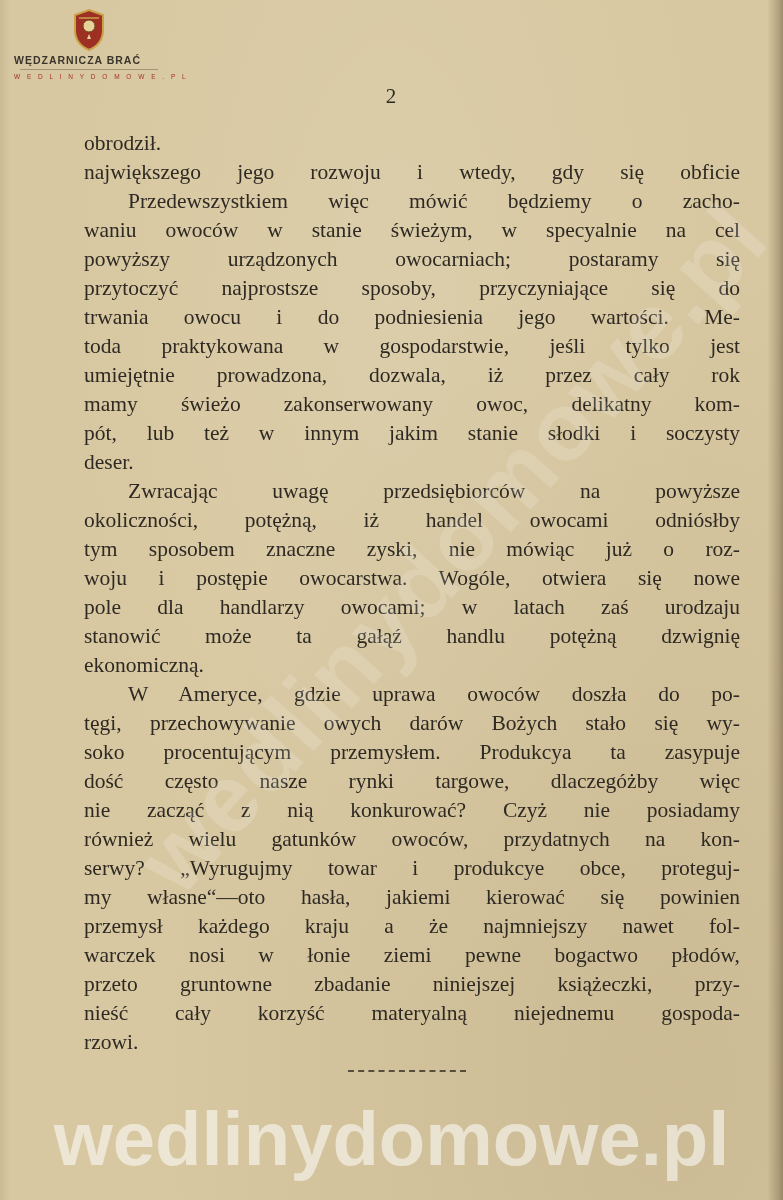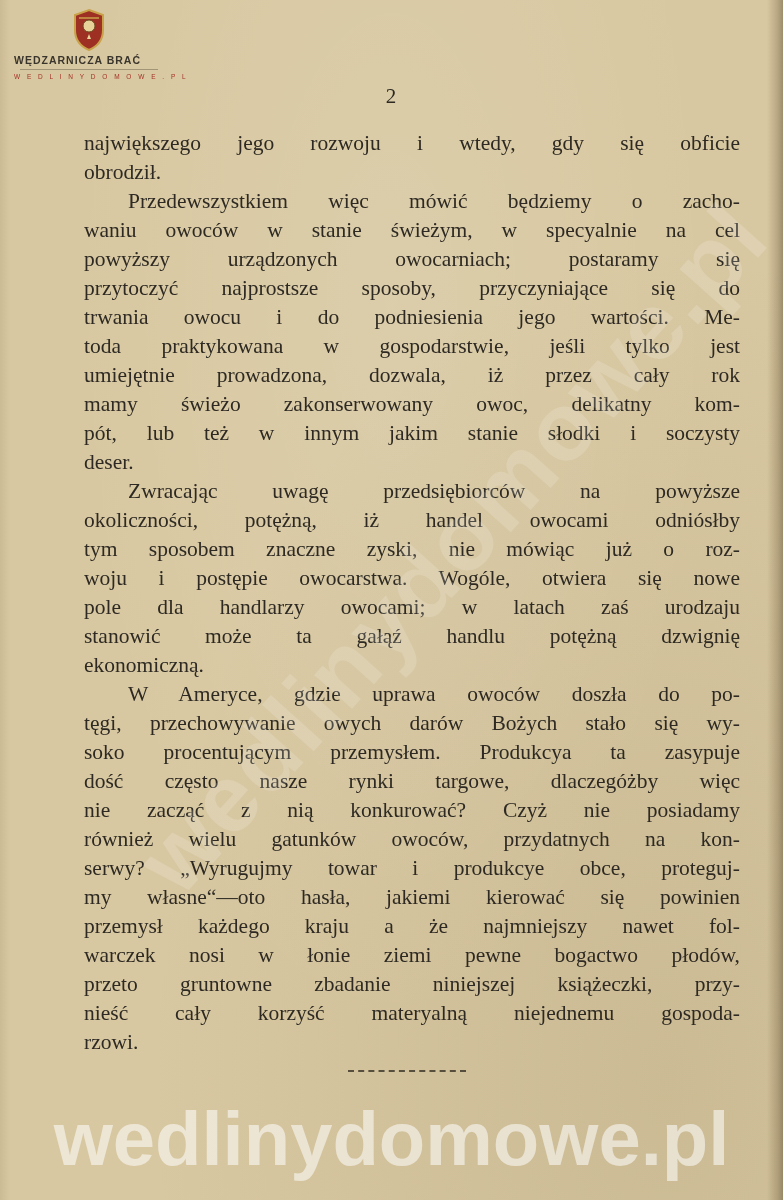--- a/index.html
+++ b/index.html
@@ -120,22 +120,22 @@
       <path d="M10 10 L30 10" stroke="#c9a24a" stroke-width="1.5"></path>
     </svg>
     <div class="brand-name">WĘDZARNICZA BRAĆ</div>
     <div class="brand-rule"></div>
     <div class="brand-sub">W E D L I N Y D O M O W E . P L</div>
   </div>
 
   <div class="page-number">2</div>
 
   <div class="content" id="content">
+      <div class="line last">obrodził.</div>
       <div class="line">największego jego rozwoju i wtedy, gdy się obficie</div>
-      <div class="line last">obrodził.</div>
       <div class="line first-indent">Przedewszystkiem więc mówić będziemy o zacho-</div>
       <div class="line">waniu owoców w stanie świeżym, w specyalnie na cel</div>
       <div class="line">powyższy urządzonych owocarniach; postaramy się</div>
       <div class="line">przytoczyć najprostsze sposoby, przyczyniające się do</div>
       <div class="line">trwania owocu i do podniesienia jego wartości. Me-</div>
       <div class="line">toda praktykowana w gospodarstwie, jeśli tylko jest</div>
       <div class="line">umiejętnie prowadzona, dozwala, iż przez cały rok</div>
       <div class="line">mamy świeżo zakonserwowany owoc, delikatny kom-</div>
       <div class="line">pót, lub też w innym jakim stanie słodki i soczysty</div>
       <div class="line last">deser.</div>

